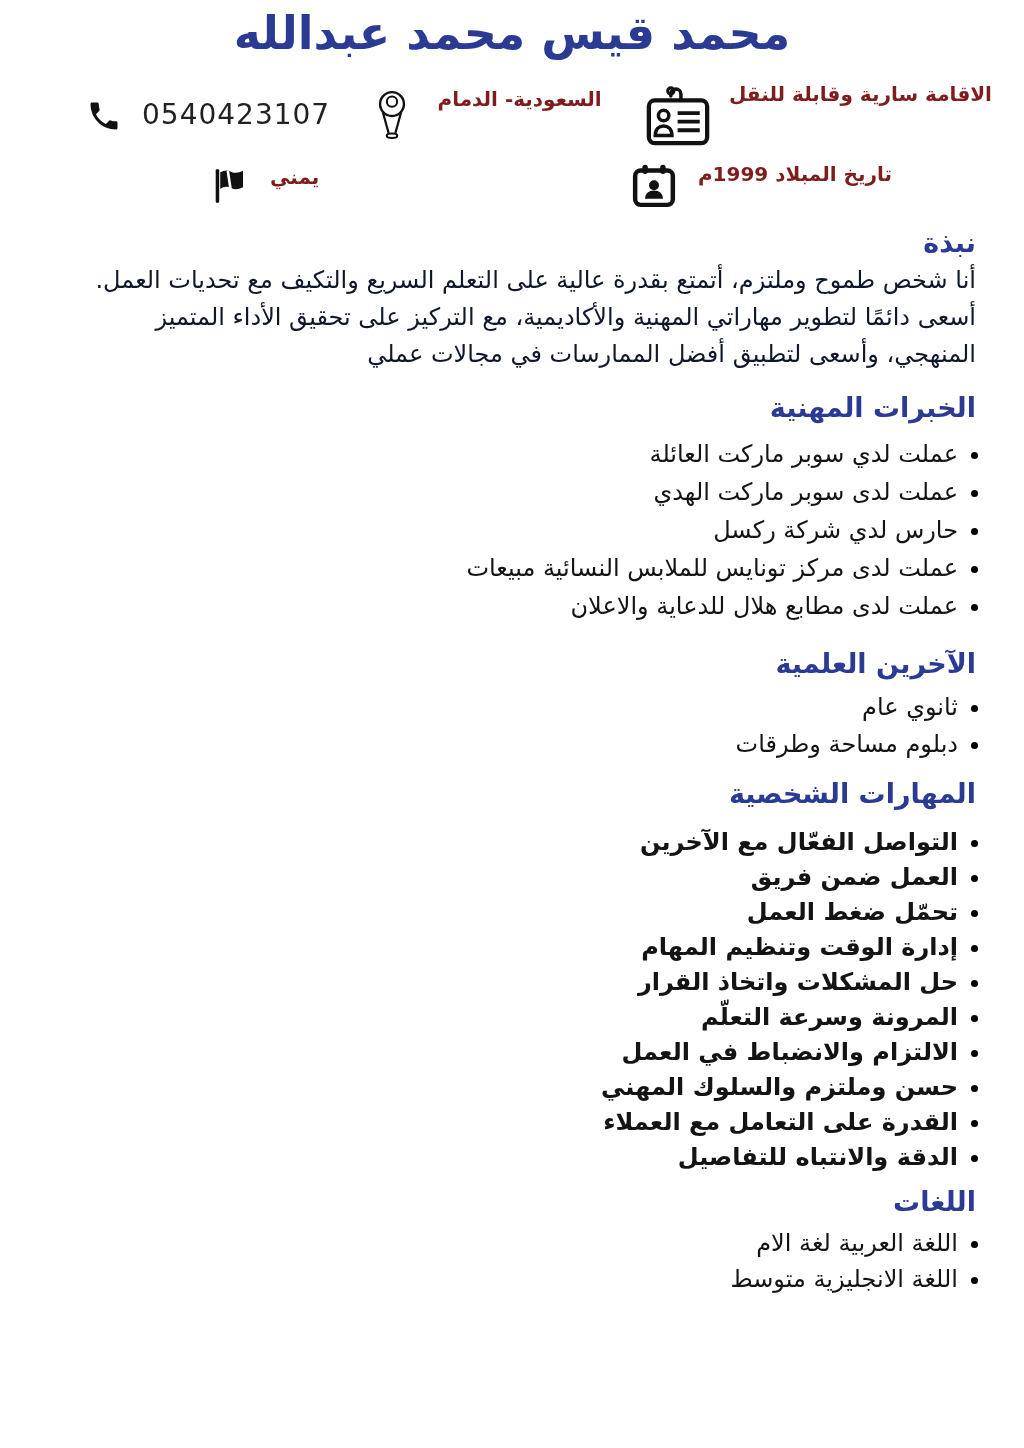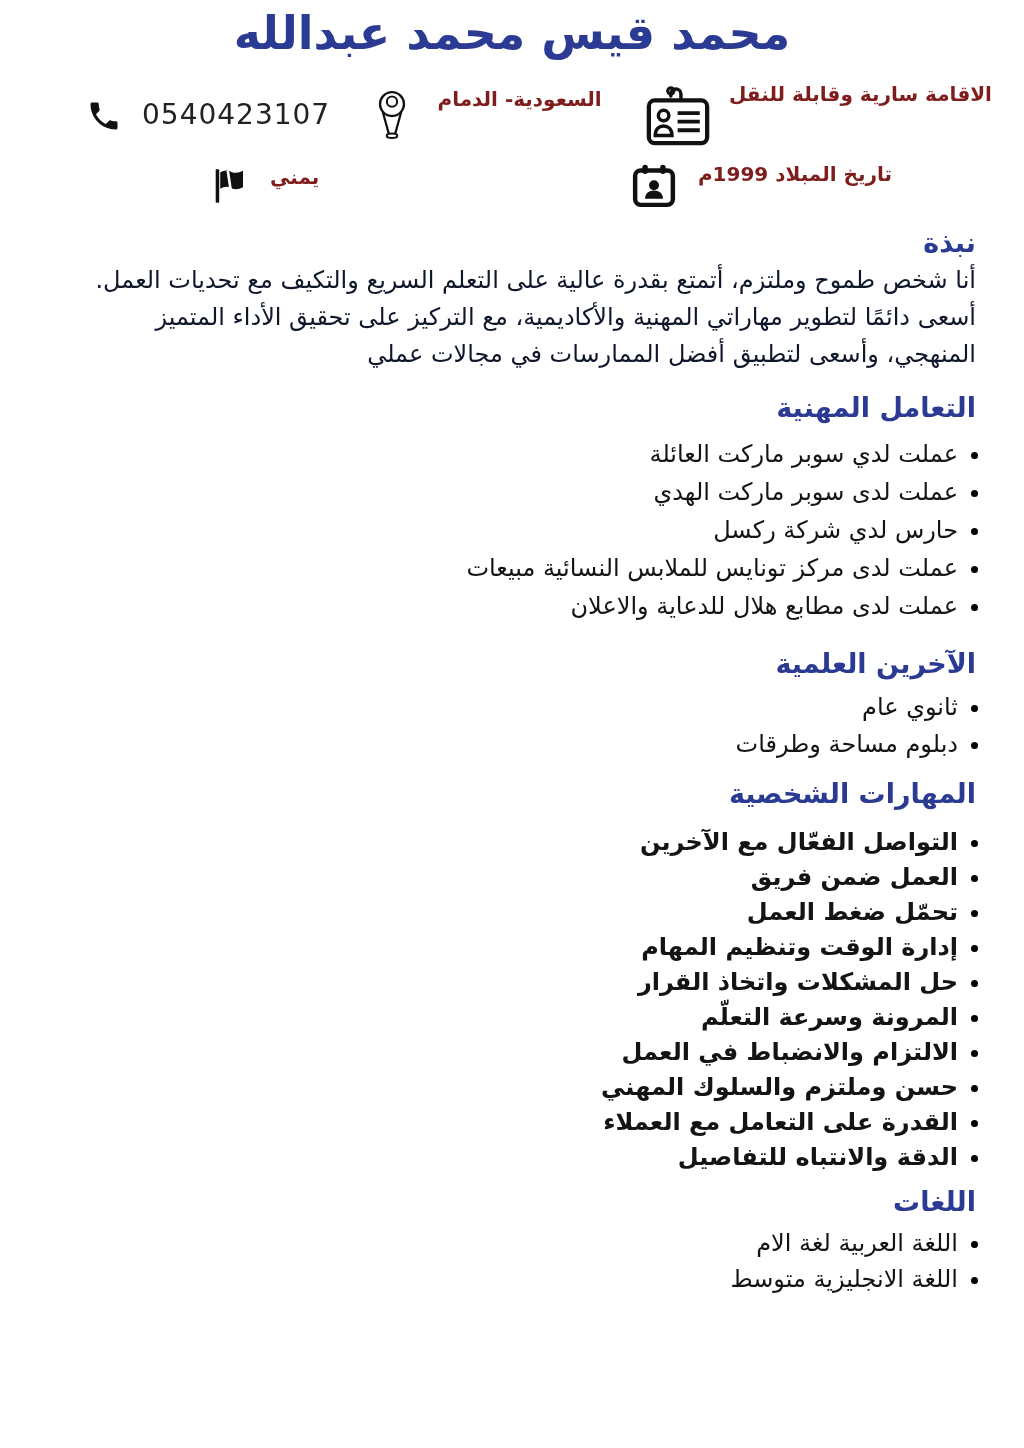--- a/index.html
+++ b/index.html
@@ -124,21 +124,21 @@
 
 <div class="content">
 
   <h2 class="sec sec-about">نبذة</h2>
   <div class="about-text">
       <div>أنا شخص طموح وملتزم، أتمتع بقدرة عالية على التعلم السريع والتكيف مع تحديات العمل.</div>
       <div>أسعى دائمًا لتطوير مهاراتي المهنية والأكاديمية، مع التركيز على تحقيق الأداء المتميز</div>
       <div>المنهجي، وأسعى لتطبيق أفضل الممارسات في مجالات عملي</div>
     </div>
 
-  <h2 class="sec sec-exp">التعامل المهنية</h2>
+  <h2 class="sec sec-exp">الخبرات المهنية</h2>
   <ul class="blist exp">
       <li>عملت لدي سوبر ماركت العائلة</li>
       <li>عملت لدى سوبر ماركت الهدي</li>
       <li>حارس لدي شركة ركسل</li>
       <li>عملت لدى مركز تونايس للملابس النسائية مبيعات</li>
       <li>عملت لدى مطابع هلال للدعاية والاعلان</li>
     </ul>
 
   <h2 class="sec sec-qual">الآخرين العلمية</h2>
   <ul class="blist qual">

